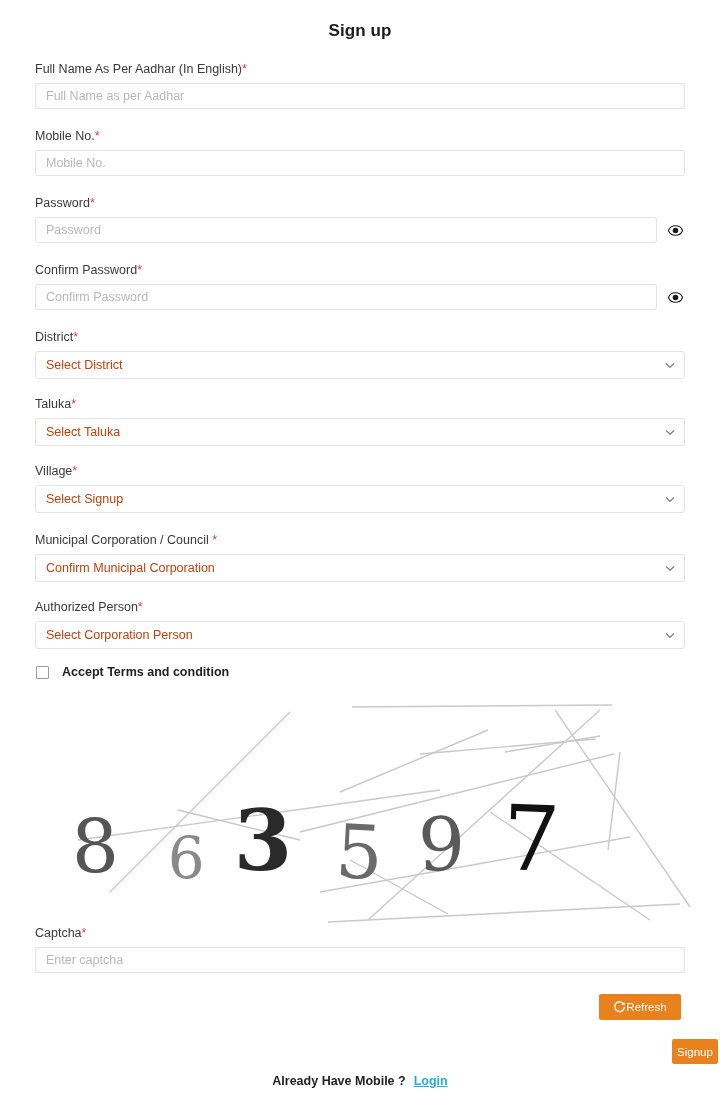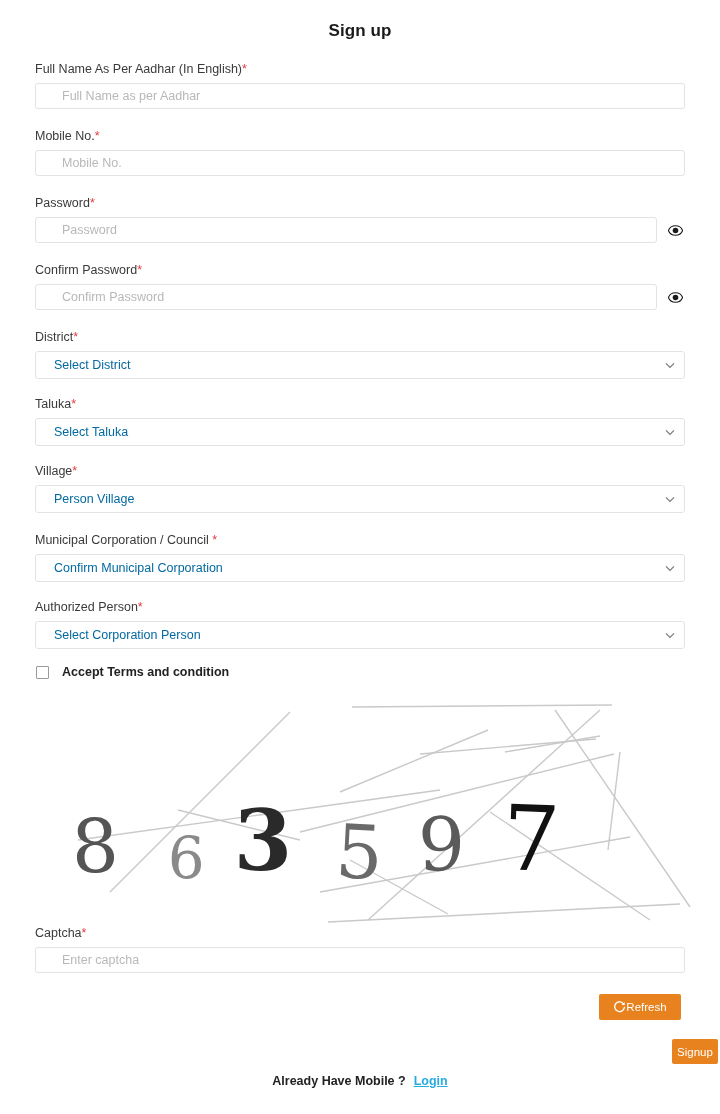--- a/index.html
+++ b/index.html
@@ -52,21 +52,21 @@
     display: flex;
     align-items: center;
   }
   .text-input {
     display: block;
     width: 650px;
     height: 26px;
     border: 1px solid #e3e3e3;
     border-radius: 3px;
     background: #ffffff;
-    padding: 0 26px;
+    padding: 0 10px;
     font-size: 12.5px;
     font-family: "Liberation Sans", sans-serif;
     color: #333333;
     outline: none;
   }
   .text-input::placeholder { color: #b8b8b8; }
   .text-input.narrow { width: 630px; }
   .eye-btn {
     width: 20px;
     height: 22px;
@@ -83,24 +83,24 @@
     position: relative;
     width: 650px;
     height: 28px;
   }
   .select-box {
     width: 650px;
     height: 28px;
     border: 1px solid #e3e3e3;
     border-radius: 3px;
     background: #ffffff;
-    padding: 0 26px 0 18px;
+    padding: 0 26px 0 10px;
     font-size: 12.5px;
     font-family: "Liberation Sans", sans-serif;
-    color: #0369a1;
+    color: #c2410c;
     outline: none;
     appearance: none;
     -webkit-appearance: none;
     line-height: 26px;
   }
   .chev {
     position: absolute;
     right: 10px;
     top: 0;
     height: 28px;
@@ -294,21 +294,21 @@
       </div>
     </div>
 
     <div class="gap-18"></div>
 
     <div class="field">
       <div class="label">
         <span>Village</span><span class="req">*</span>
       </div>
       <div class="select-wrap">
-        <div class="select-box">Person Village</div>
+        <div class="select-box">Select Signup</div>
         <span class="chev">
           <svg width="10" height="7" viewBox="0 0 10 7">
               <path d="M1 1.3L5 5.3L9 1.3" fill="none" stroke="#777" stroke-width="1.2"></path>
             </svg>
         </span>
       </div>
     </div>
 
     <div class="gap-20"></div>
 

